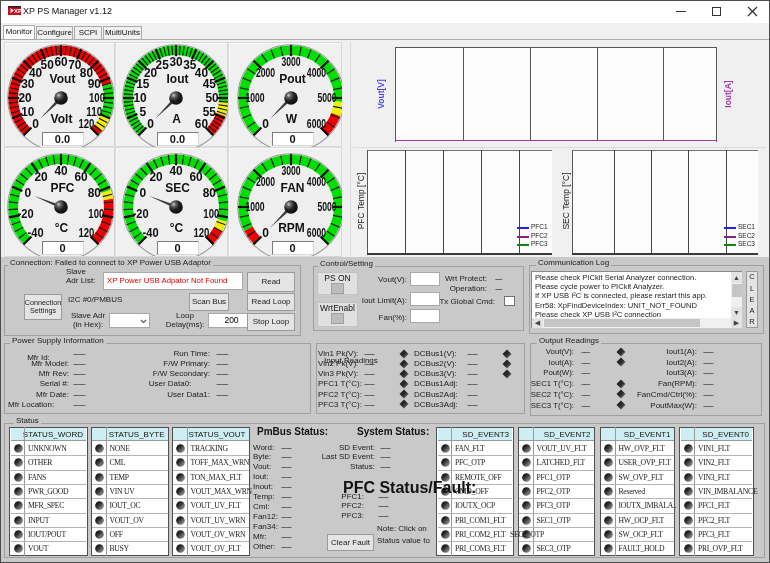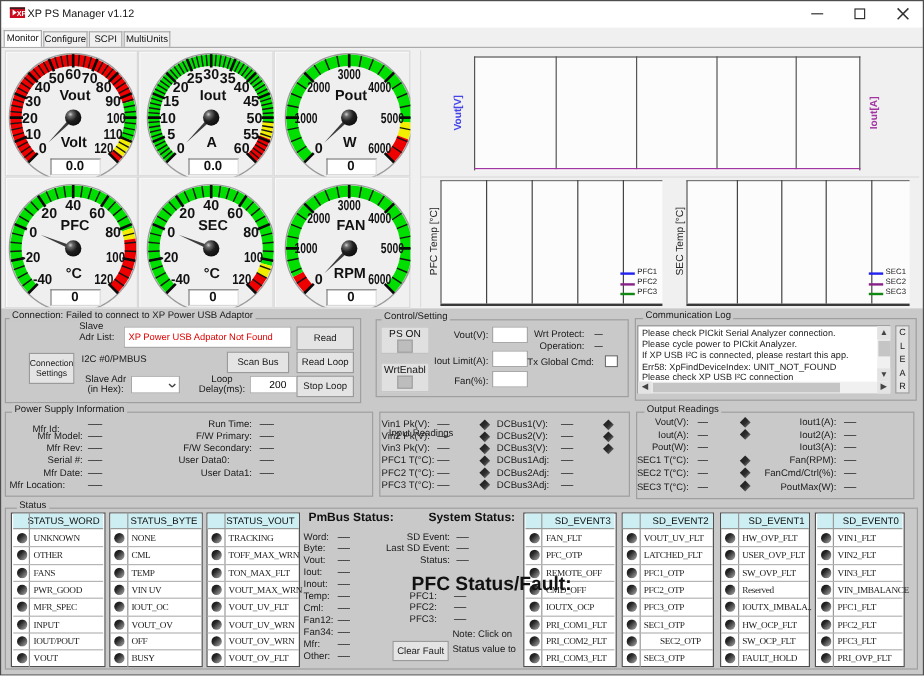--- a/index.html
+++ b/index.html
@@ -512,21 +512,21 @@
 <div class="abs" style="left:738px;top:231.6px;font-size:6.5px;color:#222">SEC2</div>
 <div class="abs" style="left:724px;top:244.2px;width:12px;height:2px;background:#118811"></div>
 <div class="abs" style="left:738px;top:240.2px;font-size:6.5px;color:#222">SEC3</div>
 <div class="gb" style="left:4px;top:265px;width:297px;height:71px"></div>
 <div class="gbt" style="left:8px;top:258px">Connection: Failed to connect to XP Power USB Adaptor</div>
 <div class="btn" style="left:24px;top:294px;width:38px;height:26px;font-size:7.2px">Connection<br>Settings</div>
 <div class="lbl" style="left:66px;top:267px">Slave<br>Adr List:</div>
 <div class="tb" style="left:103px;top:272px;width:140px;height:18px;color:#e00000;line-height:16px;padding-left:3px;font-size:7.8px">XP Power USB Adpator Not Found</div>
 <div class="btn" style="left:247px;top:272px;width:48px;height:20px">Read</div>
 <div class="lbl" style="left:68px;top:295px">I2C #0/PMBUS</div>
-<div class="btn" style="left:189px;top:293px;width:52px;height:18px">Scan Bus</div>
+<div class="btn" style="left:189px;top:293px;width:40px;height:18px">Scan Bus</div>
 <div class="btn" style="left:247px;top:293px;width:48px;height:18px">Read Loop</div>
 <div class="lbl" style="left:68px;top:311px;width:40px;text-align:center">Slave Adr<br>(in Hex):</div>
 <div class="tb" style="left:109px;top:313px;width:41px;height:15px"></div>
 <svg class="abs" style="left:140px;top:318.5px;width:7px;height:4.5px" viewBox="0 0 8 5">
     <path d="M1 1 L4 4 L7 1" stroke="#444" stroke-width="1.3" fill="none"></path>
   </svg>
 <div class="lbl" style="left:164px;top:311px;width:42px;text-align:center">Loop<br>Delay(ms):</div>
 <div class="tb" style="left:208px;top:313px;width:47px;height:15px;text-align:center;line-height:13px">200</div>
 <div class="btn" style="left:247px;top:313px;width:48px;height:18px">Stop Loop</div>
 <div class="gb" style="left:313px;top:266px;width:211px;height:65px"></div>
@@ -903,21 +903,21 @@
 <div class="abs srow" style="left:536.5px;top:501.2px">PFC3_OTP</div>
 <div class="abs" style="left:519.0px;top:512.5px;width:74.5px;height:1px;background:#b5b5b5"></div>
 <svg class="abs" style="left:522.0px;top:515.5px;width:9px;height:9px" viewBox="0 0 10 10">
     <circle cx="5" cy="5" r="4.8" fill="url(#led)"></circle>
   </svg>
 <div class="abs srow" style="left:536.5px;top:515.5px">SEC1_OTP</div>
 <div class="abs" style="left:519.0px;top:526.8px;width:74.5px;height:1px;background:#b5b5b5"></div>
 <svg class="abs" style="left:522.0px;top:529.8px;width:9px;height:9px" viewBox="0 0 10 10">
     <circle cx="5" cy="5" r="4.8" fill="url(#led)"></circle>
   </svg>
-<div class="abs srow" style="left:550px;top:529.8px">SEC2_OTP</div>
+<div class="abs srow" style="left:510px;top:529.8px">SEC2_OTP</div>
 <div class="abs" style="left:519.0px;top:541.1px;width:74.5px;height:1px;background:#b5b5b5"></div>
 <svg class="abs" style="left:522.0px;top:544.1px;width:9px;height:9px" viewBox="0 0 10 10">
     <circle cx="5" cy="5" r="4.8" fill="url(#led)"></circle>
   </svg>
 <div class="abs srow" style="left:536.5px;top:544.1px">SEC3_OTP</div>
 <div class="abs" style="left:599.5px;top:426.5px;width:75.5px;height:129px;background:#fff;border:1.5px solid #505050"></div>
 <div class="abs" style="left:601.0px;top:428px;width:72.5px;height:13px;background:#cdeef2;border-bottom:1px solid #9a9a9a;font-size:8px;color:#111;text-align:right;padding-right:3px;line-height:13px">SD_EVENT1</div>
 <div class="abs" style="left:614.5px;top:426.5px;width:1px;height:129px;background:#9a9a9a"></div>
 <svg class="abs" style="left:604.0px;top:444.0px;width:9px;height:9px" viewBox="0 0 10 10">
     <circle cx="5" cy="5" r="4.8" fill="url(#led)"></circle>

